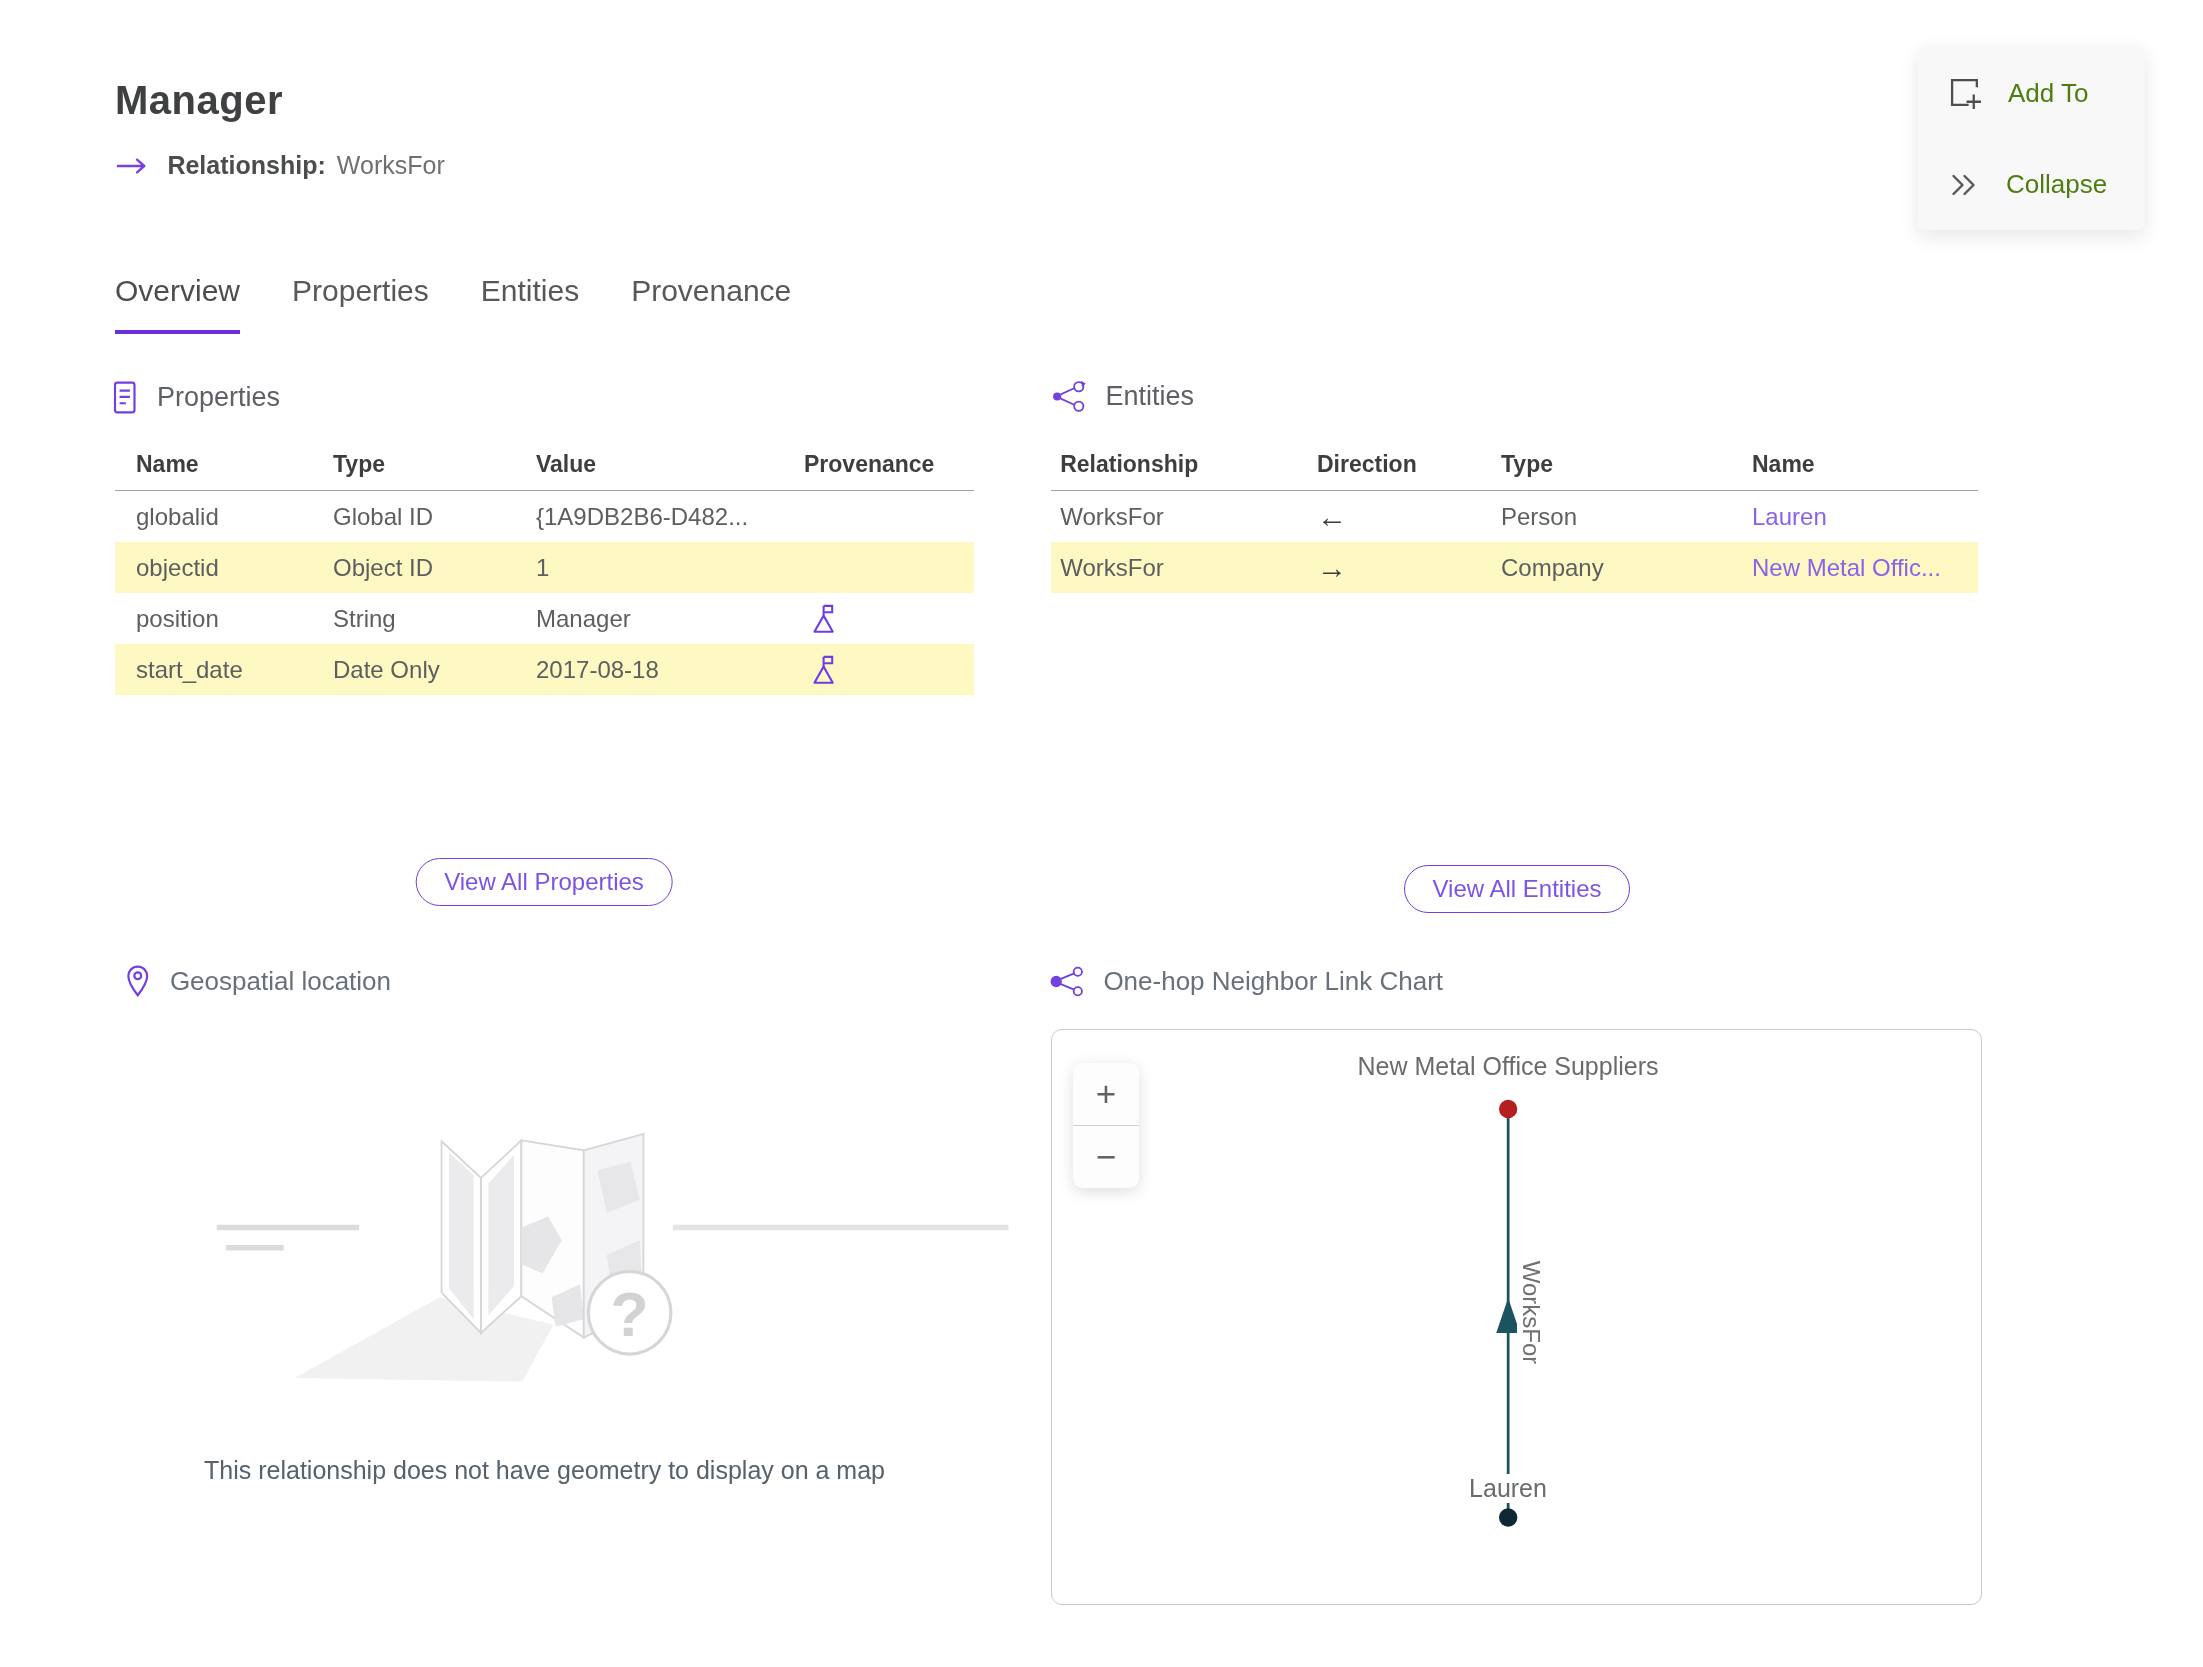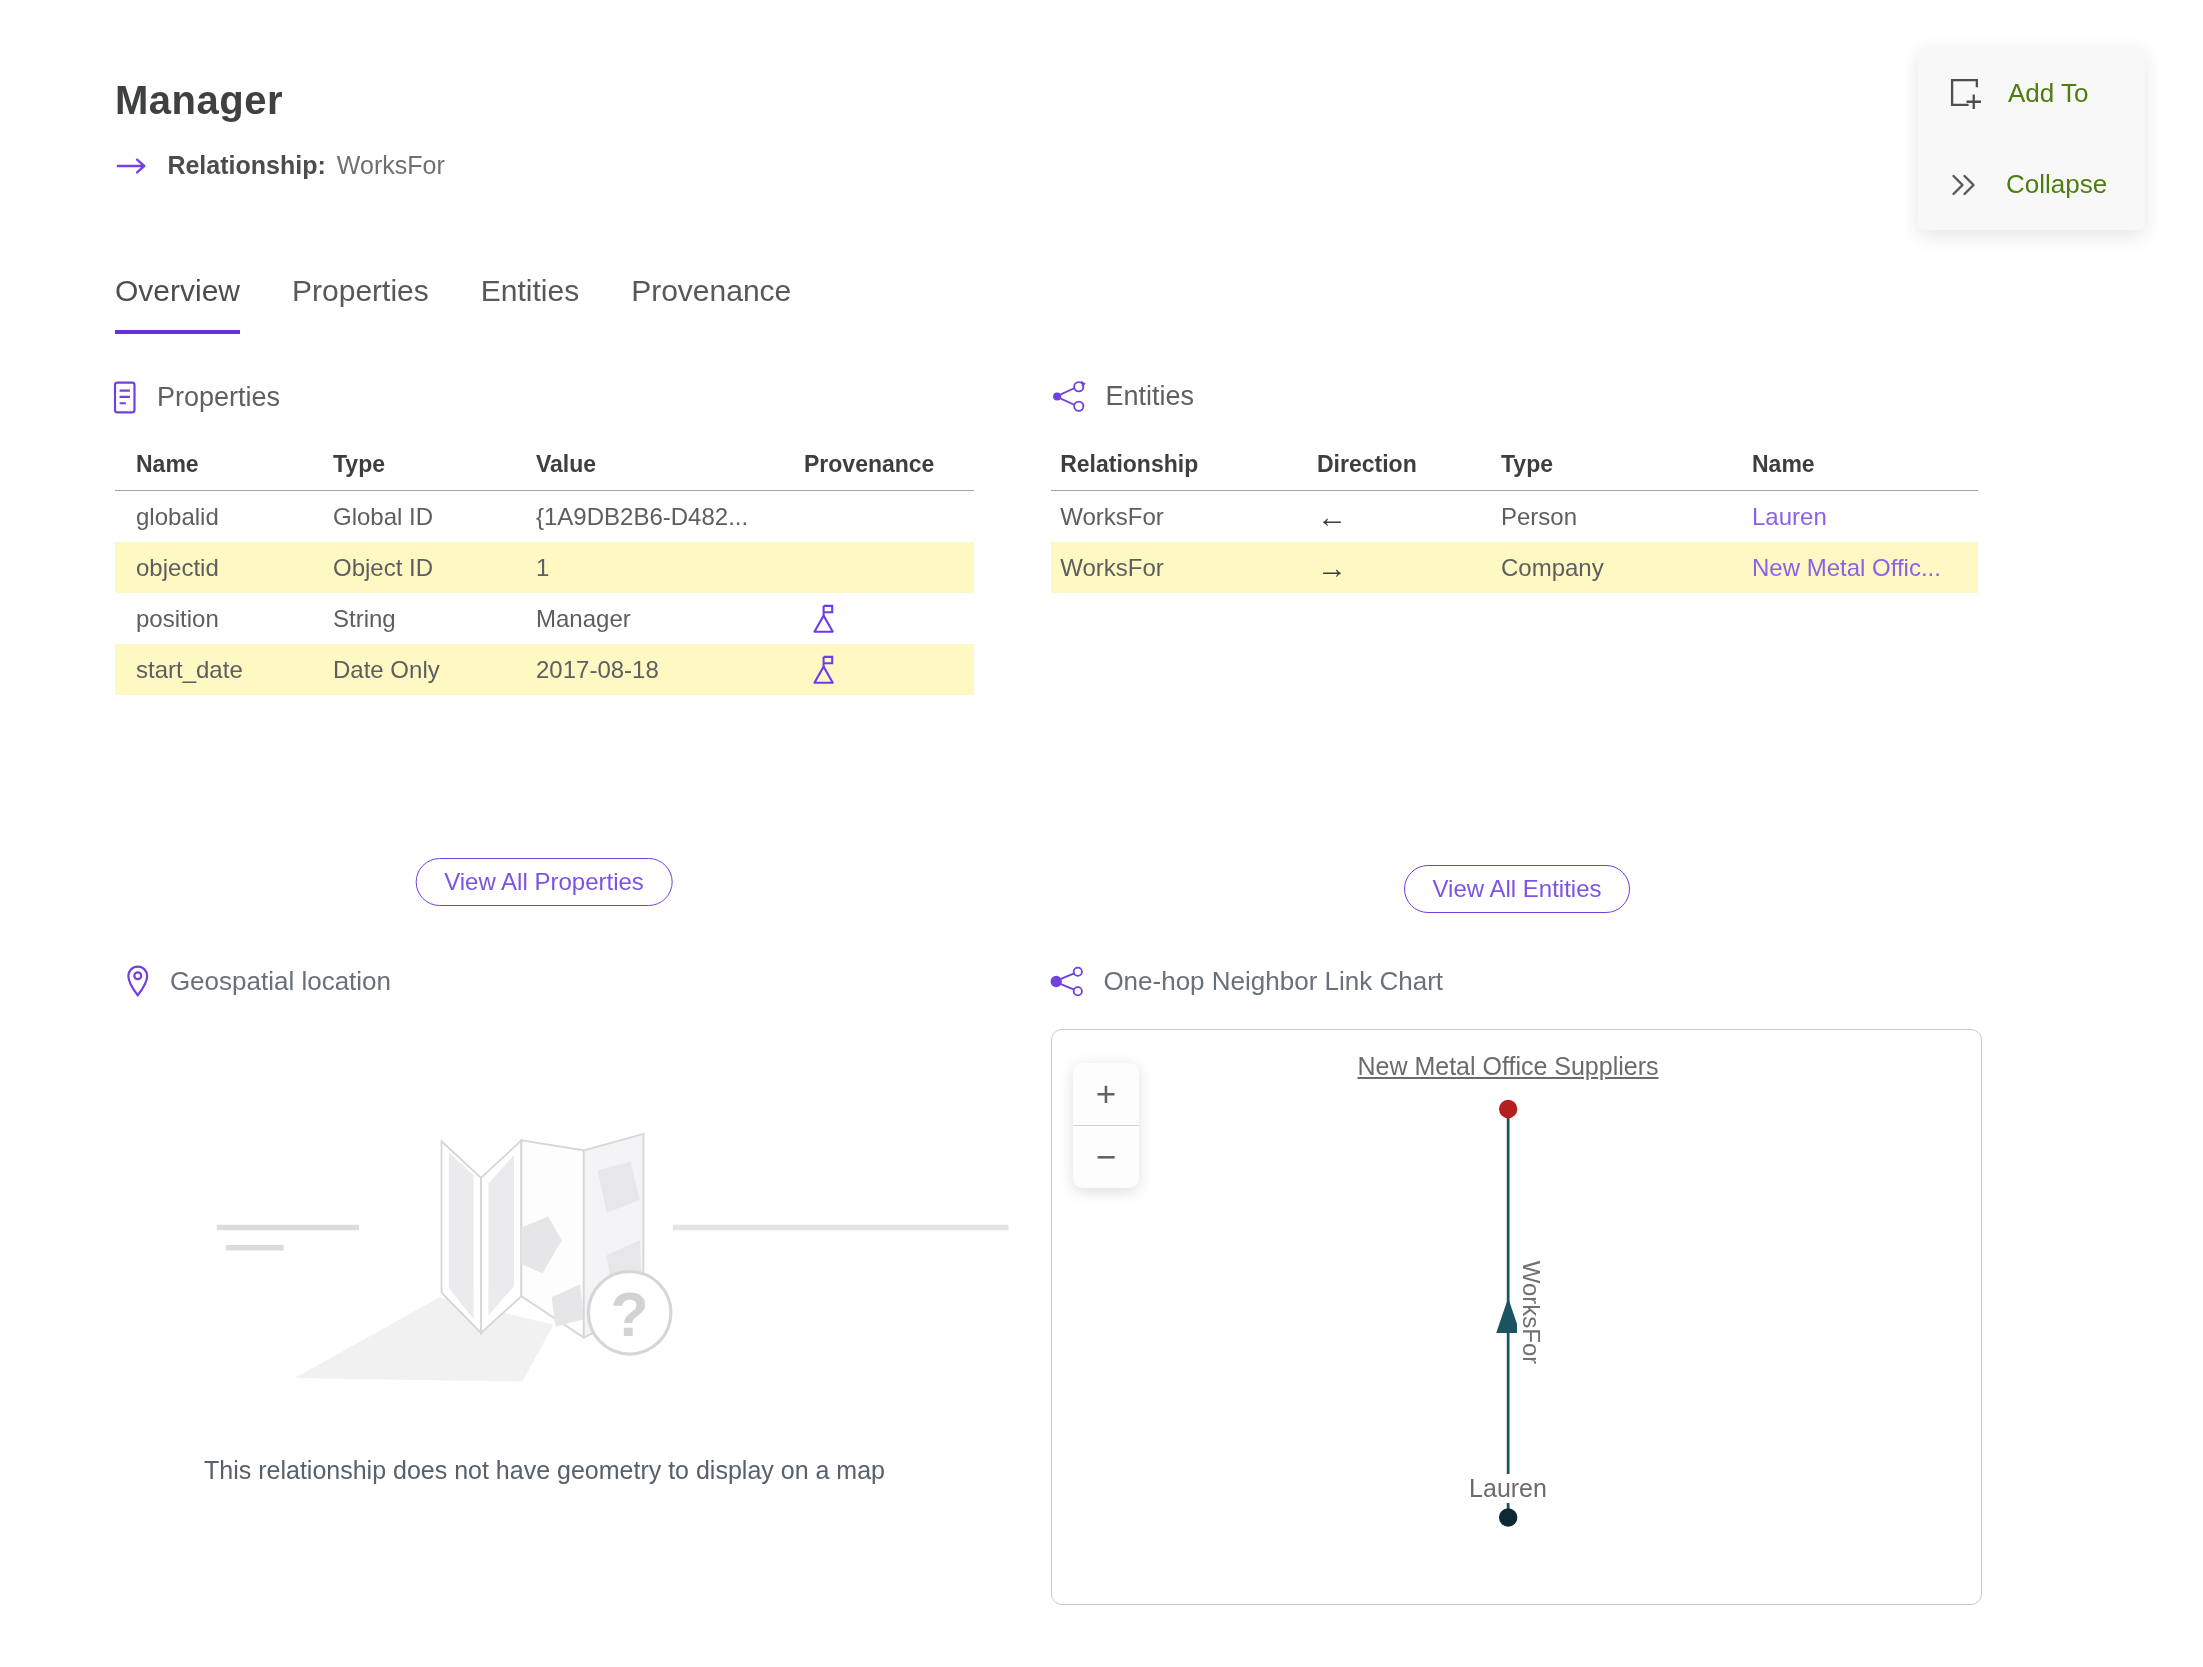--- a/index.html
+++ b/index.html
@@ -54,21 +54,21 @@
 
   
   .chart-panel{left:1051px;top:1029px;width:931px;height:576px;border:1.8px solid #cbcbcb;border-radius:11px;box-sizing:border-box;}
   .zoomctl{position:absolute;left:21px;top:33px;width:66px;height:125px;background:#fdfdfd;border-radius:9.2px;
     box-shadow:0 3.7px 14.7px rgba(0,0,0,0.13);}
   .zoombtn{position:absolute;left:0;width:100%;height:62px;display:flex;align-items:center;justify-content:center;
     font-size:35px;font-weight:300;color:#5f6163;cursor:pointer;}
   .zoombtn.in{top:0;border-bottom:0.9px solid #d0d0d0;}
   .zoombtn.out{top:63px;}
   .nodelabel{position:absolute;font-size:25px;color:#696b6d;white-space:nowrap;z-index:3;}
-  .nodelabel.top{left:456px;top:22px;transform:translateX(-50%);text-decoration:underline;}
+  .nodelabel.top{left:456px;top:22px;transform:translateX(-50%);}
   .nodelabel.bottom{left:456px;top:444px;transform:translateX(-50%);background:#fff;padding:0 5.5px;}
   .edgelabel{position:absolute;left:493px;top:227px;transform:rotate(90deg);transform-origin:0 0;
     font-size:24px;color:#6e7072;background:#fff;padding:0 3.7px;white-space:nowrap;z-index:2;}
 </style>
 </head>
 <body>
 
 <div class="page">
 
   <h1 class="abs title">Manager</h1>

